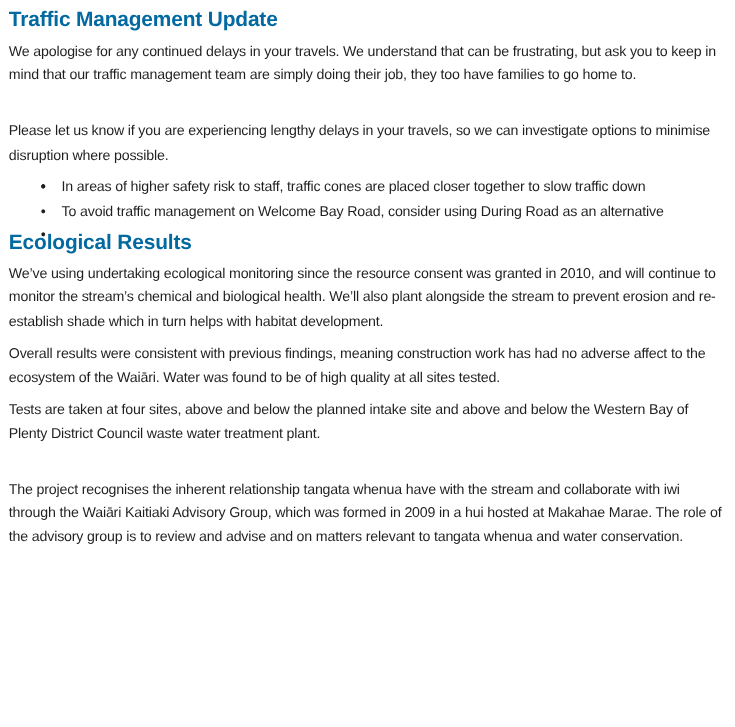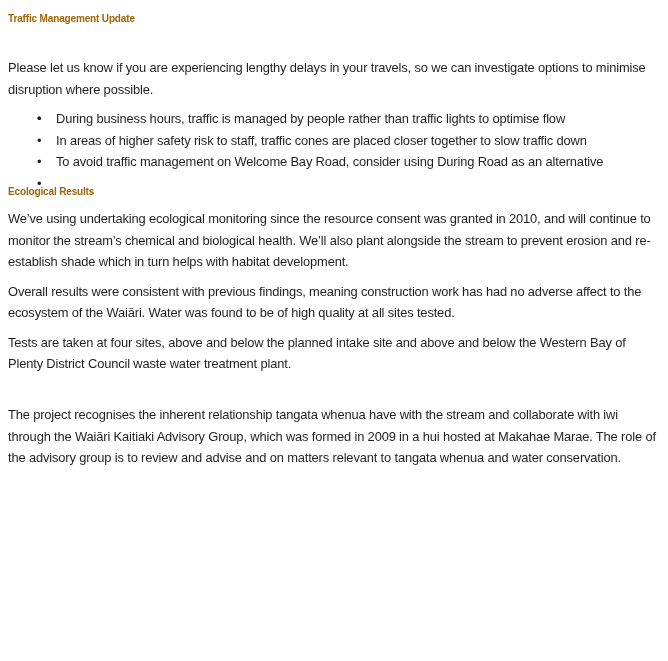--- a/index.html
+++ b/index.html
@@ -18,24 +18,24 @@
     height: 661px;
     padding: 8px 5px 0 8px;
     font-family: "Liberation Sans", sans-serif;
     font-size: 12.9px;
     line-height: 21.5px;
     letter-spacing: -0.15px;
     color: #1f1f1f;
     background: #ffffff;
   }
   .doc-heading {
-    font-size: 10px;
+    font-size: 19px;
     font-weight: bold;
     margin: 0 0 6px 0;
-    color: #a16207;
+    color: #0369a1;
   }
   .doc-paragraph {
     margin: 0 0 8px 0;
   }
   .doc-spacer {
     height: 21.5px;
     margin: 0;
   }
   .doc-bullet-list {
     list-style: none;
@@ -52,25 +52,26 @@
     left: 29px;
     top: 0;
     font-size: 13px;
   }
 </style>
 </head>
 <body>
 
 <main class="doc">
     <h2 class="doc-heading">Traffic Management Update</h2>
+    <p class="doc-paragraph">We apologise for any continued delays in your travels. We understand that can be frustrating, but ask you to keep in mind that our traffic management team are simply doing their job, they too have families to go home to.</p>
     <div class="doc-spacer"></div>
     <p class="doc-paragraph">Please let us know if you are experiencing lengthy delays in your travels, so we can investigate options to minimise disruption where possible.</p>
     <ul class="doc-bullet-list">
       <li class="doc-bullet-item"><span class="bullet-marker">•</span></li>
-      <li class="doc-bullet-item"><span class="bullet-marker">•</span><span>During business hours, traffic is managed by people rather than traffic lights to optimise flow</span></li>
+      <li class="doc-bullet-item"><span class="bullet-marker">•</span></li>
       <li class="doc-bullet-item"><span class="bullet-marker">•</span><span>In areas of higher safety risk to staff, traffic cones are placed closer together to slow traffic down</span></li>
       <li class="doc-bullet-item"><span class="bullet-marker">•</span><span>To avoid traffic management on Welcome Bay Road, consider using During Road as an alternative</span></li>
       <li class="doc-bullet-item"><span class="bullet-marker">•</span></li>
     </ul>
     <h2 class="doc-heading">Ecological Results</h2>
     <p class="doc-paragraph">We’ve using undertaking ecological monitoring since the resource consent was granted in 2010, and will continue to monitor the stream’s chemical and biological health. We’ll also plant alongside the stream to prevent erosion and re-establish shade which in turn helps with habitat development.</p>
     <p class="doc-paragraph">Overall results were consistent with previous findings, meaning construction work has had no adverse affect to the ecosystem of the Waiāri. Water was found to be of high quality at all sites tested.</p>
     <p class="doc-paragraph">Tests are taken at four sites, above and below the planned intake site and above and below the Western Bay of Plenty District Council waste water treatment plant.</p>
     <div class="doc-spacer"></div>
     <p class="doc-paragraph">The project recognises the inherent relationship tangata whenua have with the stream and collaborate with iwi through the Waiāri Kaitiaki Advisory Group, which was formed in 2009 in a hui hosted at Makahae Marae. The role of the advisory group is to review and advise and on matters relevant to tangata whenua and water conservation.</p>

